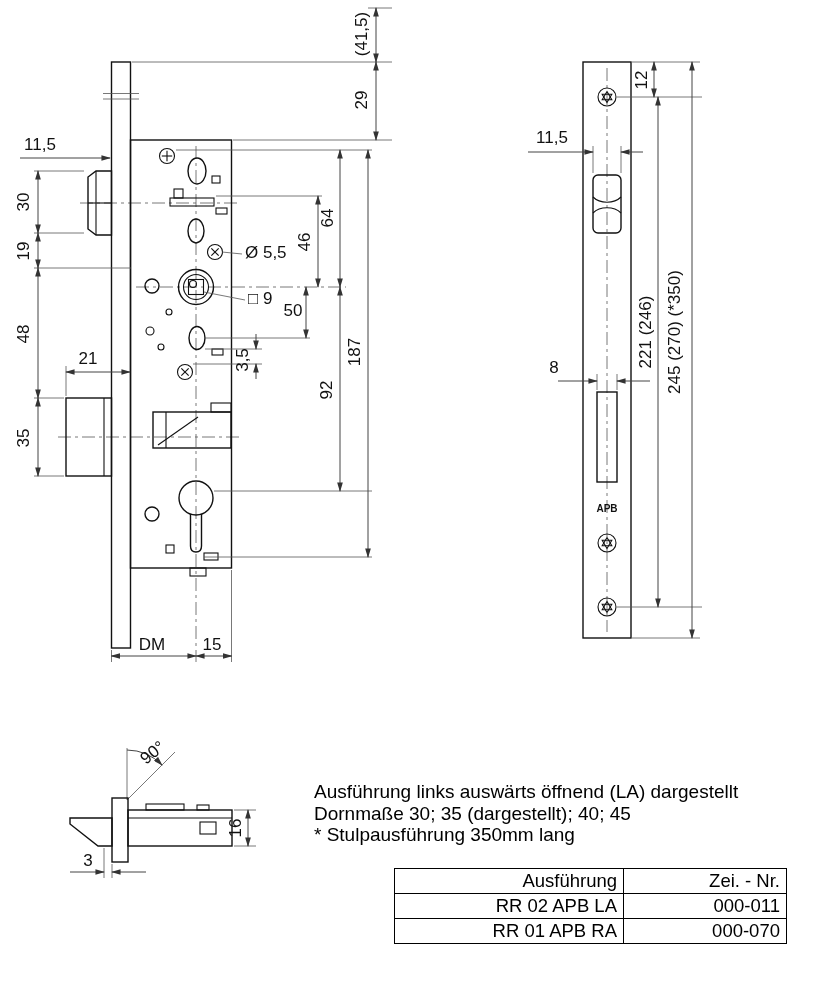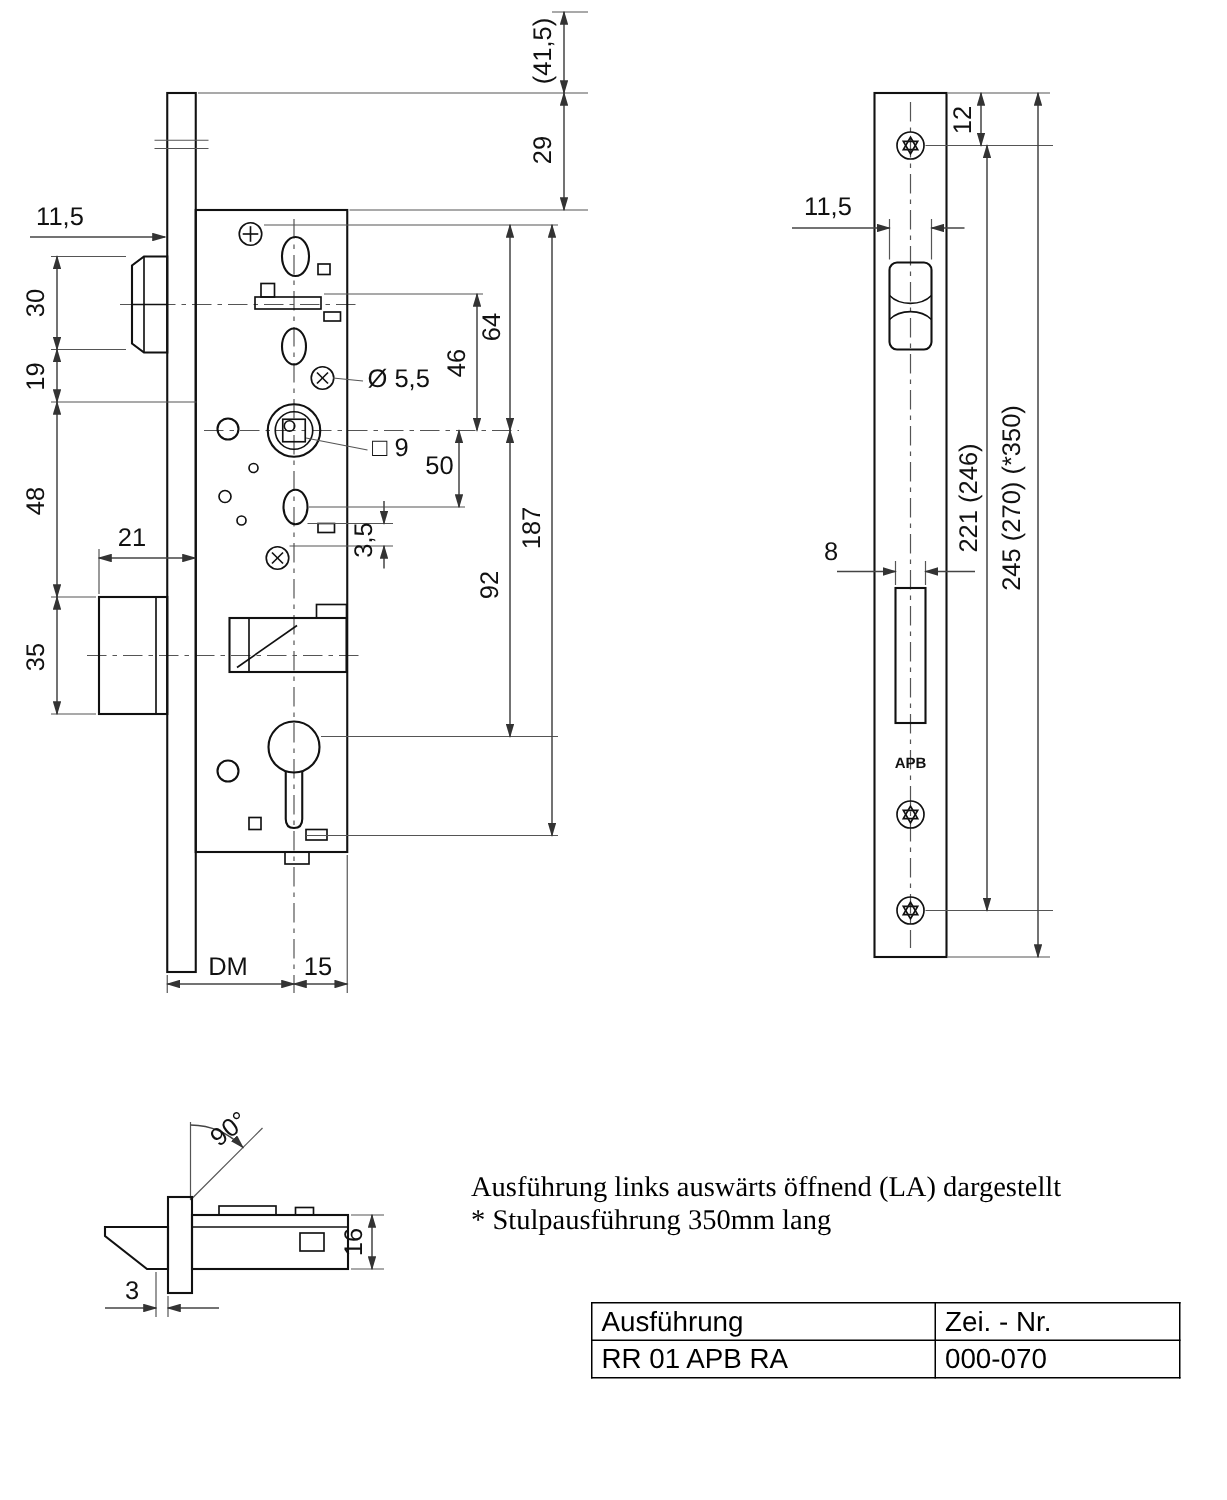--- a/index.html
+++ b/index.html
@@ -9,24 +9,24 @@
   
   .dr  {stroke:#111;stroke-width:1.4;fill:none;}
   .dr2 {stroke:#111;stroke-width:1.1;fill:none;}
   .ext {stroke:#555;stroke-width:.8;fill:none;}
   .dim {stroke:#444;stroke-width:1;fill:none;}
   .cl  {stroke:#555;stroke-width:.8;fill:none;stroke-dasharray:13 4 3 4;}
   text.dt{font:17px "Liberation Sans",sans-serif;fill:#111;}
   text.apb{font:bold 10px "Liberation Sans",sans-serif;fill:#111;}
   
   .notes{position:absolute;left:314px;top:781px;width:505px;font-size:19px;
-         line-height:21.5px;white-space:nowrap;font-family:Liberation Serif, serif;}
+         line-height:21.5px;white-space:nowrap;}
   
   .vtable{position:absolute;left:394px;top:868px;border-collapse:collapse;}
-  .vtable td{border:1.6px solid #000;height:24px;text-align:left;
+  .vtable td{border:1.6px solid #000;height:24px;text-align:right;
              font-size:18.5px;padding:0 6px;}
   .vtable .c1{width:216px;}
   .vtable .c2{width:150px;margin-top:24px;}
 </style>
 </head>
 <body>
 
 <div class="canvas">
 
 <svg width="818" height="1000" viewBox="0 0 818 1000">
@@ -219,29 +219,34 @@
     <line class="ext" x1="104" y1="848" x2="104" y2="878"></line>
     <line class="ext" x1="112" y1="864" x2="112" y2="878"></line>
     <line class="dim" x1="70" y1="872" x2="104" y2="872" marker-end="url(#arw)"></line>
     <line class="dim" x1="112" y1="872" x2="146" y2="872" marker-start="url(#arw)"></line>
     <text class="dt" x="88" y="866" text-anchor="middle">3</text>
   </g>
 </svg>
 
 <div class="notes">
   <div>Ausführung links auswärts öffnend (LA) dargestellt</div>
+  <div>Dornmaße 30; 35 (dargestellt); 40; 45</div>
   <div>* Stulpausführung 350mm lang</div>
 </div>
 
 <table class="vtable">
   <tbody>
     <tr>
       <td class="c1">Ausführung</td>
       <td class="c2">Zei. - Nr.</td>
     </tr>
     <tr>
+      <td class="c1">RR 02 APB LA</td>
+      <td class="c2">000-011</td>
+    </tr>
+    <tr>
       <td class="c1">RR 01 APB RA</td>
       <td class="c2">000-070</td>
     </tr>
   </tbody>
 </table>
 
 </div>
 
 </body></html>

